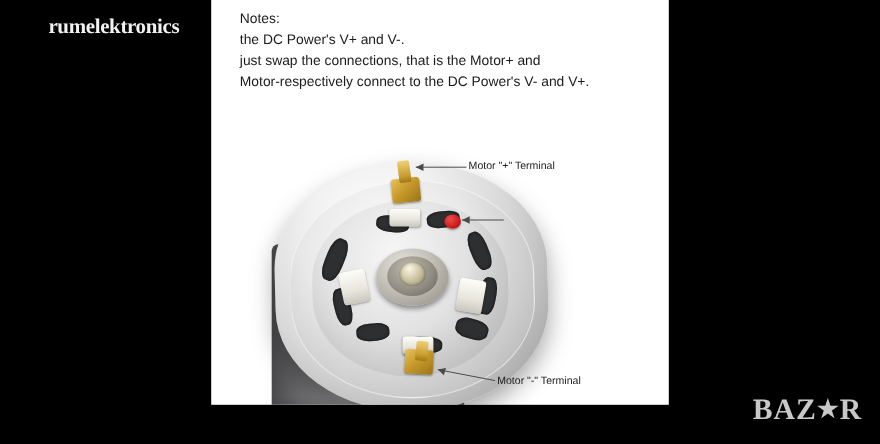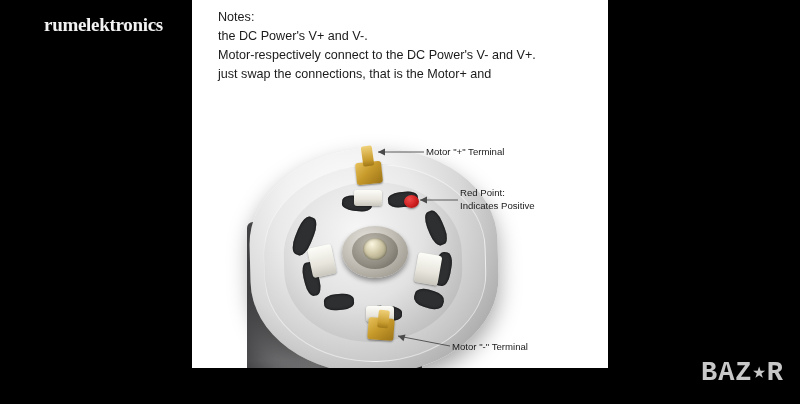--- a/index.html
+++ b/index.html
@@ -211,43 +211,43 @@
 
   
   .bazar {
     position: absolute;
     right: 16px;
     bottom: 16px;
     font-size: 27px;
     font-weight: bold;
     color: #d9d9d9;
     letter-spacing: 1px;
-    font-family: Liberation Mono, monospace;
+    font-family: Liberation Serif, serif;
     opacity: 0.92;
   }
   .bazar .star {
     display: inline-block;
     transform: translateY(-2px);
     font-size: 22px;
   }
 </style>
 </head>
 <body>
 
 <div id="stage">
 
   <div class="left-watermark">rumelektronics</div>
 
   <div id="photo">
 
     <div class="notes">
       <div class="line">Notes:</div>
       <div class="line">the DC Power's V+ and V-.</div>
+      <div class="line">just swap the connections, that is the Motor+ and</div>
       <div class="line">Motor-respectively connect to the DC Power's V- and V+.</div>
-      <div class="line">just swap the connections, that is the Motor+ and</div>
     </div>
 
     <div id="motor">
 
       <div class="shell"></div>
       <div class="shell-shadow"></div>
 
       <div class="endcap"></div>
       <div class="endcap-rim"></div>
       <div class="endcap-inner"></div>
@@ -282,24 +282,20 @@
       <svg class="leaders" viewBox="0 0 416 274">
         <line x1="186" y1="22" x2="232" y2="22" stroke="#4a4a4a" stroke-width="0.9"></line>
         <polygon points="186,22 193,18.6 193,25.4" fill="#4a4a4a"></polygon>
         <line x1="228" y1="70" x2="266" y2="70" stroke="#4a4a4a" stroke-width="0.9"></line>
         <polygon points="228,70 235,66.6 235,73.4" fill="#4a4a4a"></polygon>
         <line x1="206" y1="206" x2="258" y2="216" stroke="#4a4a4a" stroke-width="0.9"></line>
         <polygon points="206,206 213.5,204.6 211.5,211.2" fill="#4a4a4a"></polygon>
       </svg>
 
       <div class="callout" style="left:234px; top:16px;">Motor "+" Terminal</div>
-      <div class="callout" style="left:268px; top:57px;">
-        <span>Red Point:</span><br>
-        <span>Indicates Positive</span>
-      </div>
       <div class="callout" style="left:260px; top:211px;">Motor "-" Terminal</div>
 
     </div>
   </div>
 
   <div class="bazar">
     <span>BAZ</span><span class="star">★</span><span>R</span>
   </div>
 
 </div>

